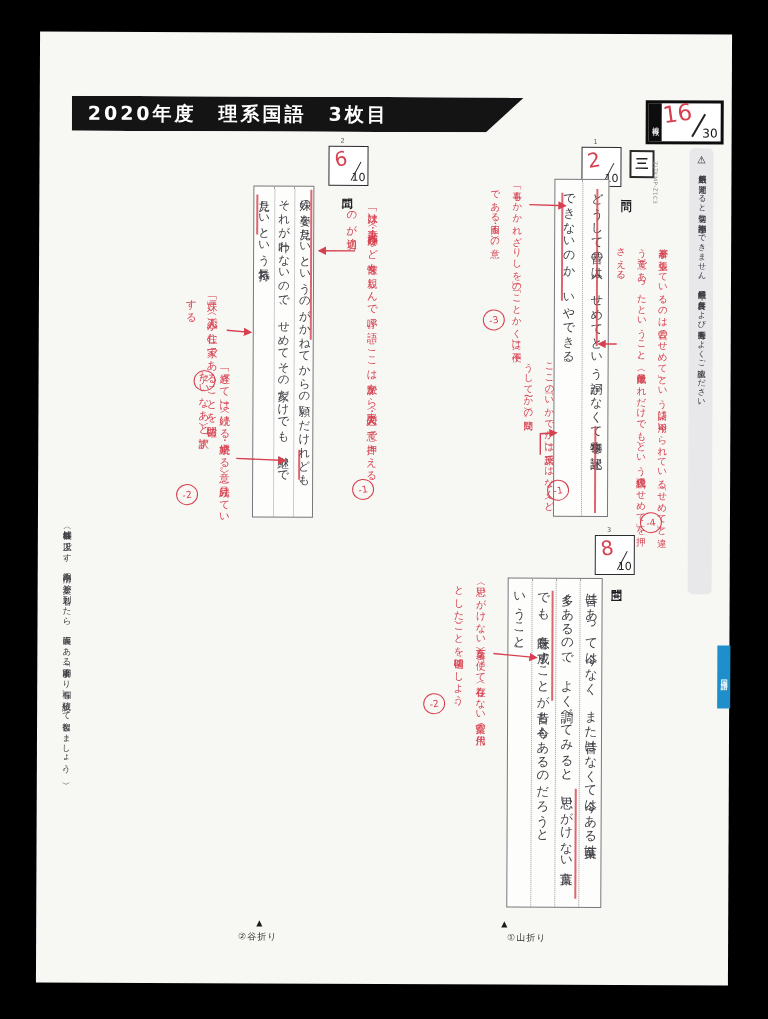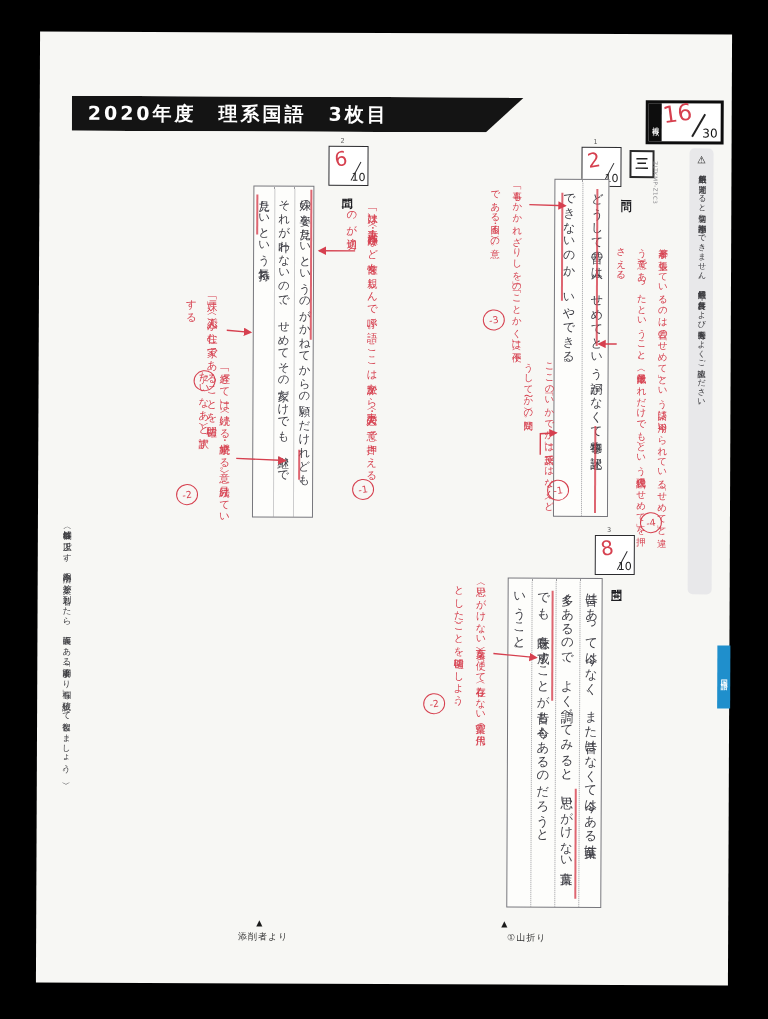--- a/index.html
+++ b/index.html
@@ -158,21 +158,21 @@
     <div class="ans-col dot-l" style="left:23px;width:24px;font-size:12.5px;letter-spacing:.5px;line-height:23px;">でも、意味を成すことが昔も今もあるのだろうと</div>
     <div class="ans-col" style="left:0;width:23px;font-size:12.5px;letter-spacing:.5px;line-height:23px;">いうこと。</div>
   </div>
   <div class="redline" style="left:514px;top:557px;height:110px;"></div>
   <div class="redline" style="left:538px;top:755px;height:110px;"></div>
 
   <div class="anno" style="left:388px;top:546px;width:66px;height:152px;font-size:10px;letter-spacing:.5px;line-height:22px;">〈思いがけない言葉〉を使って〈存在しない言葉の代用とした〉ことを明確にしよう。</div>
   <div class="circ" style="left:386px;top:660px;">-2</div>
 
   <div class="abs fold-tri" style="left:220px;top:886px;">▲</div>
-  <div class="abs fold-lbl" style="left:202px;top:898px;">添削者より</div>
+  <div class="abs fold-lbl" style="left:202px;top:898px;">②谷折り</div>
   <div class="abs fold-tri" style="left:465px;top:886px;">▲</div>
   <div class="abs fold-lbl" style="left:471px;top:898px;">①山折り</div>
 
   <svg class="abs" style="left:0;top:0;" width="692" height="951" viewBox="0 0 692 951">
     <defs>
       <marker id="ah" markerWidth="7" markerHeight="7" refX="5" refY="3" orient="auto">
         <path d="M0,0 L6,3 L0,6 Z" fill="#d6404f"></path>
       </marker>
     </defs>
     <path d="M316,218 L280,218" stroke="#d6404f" stroke-width="1.4" fill="none" marker-end="url(#ah)"></path>

